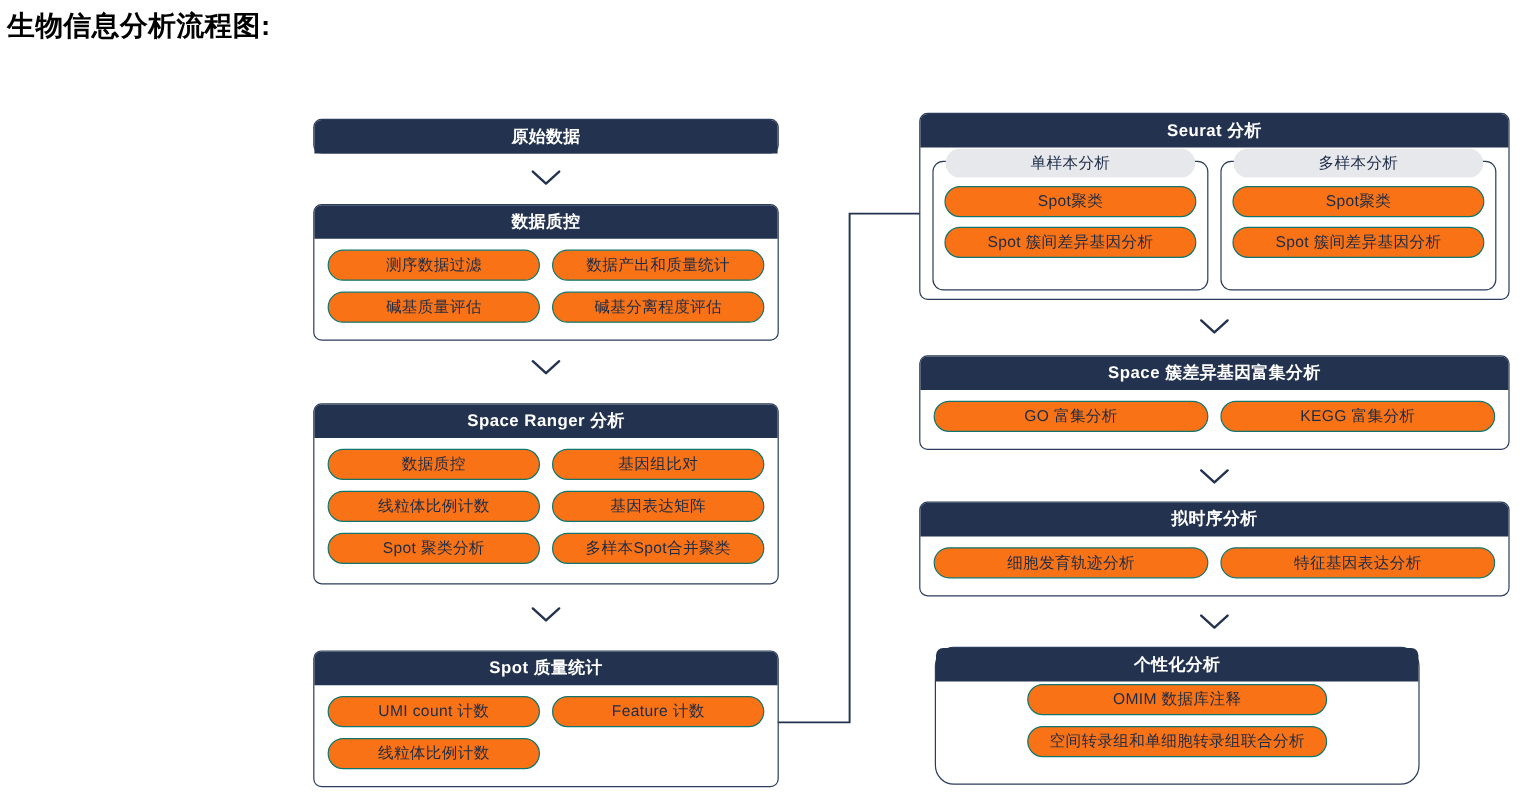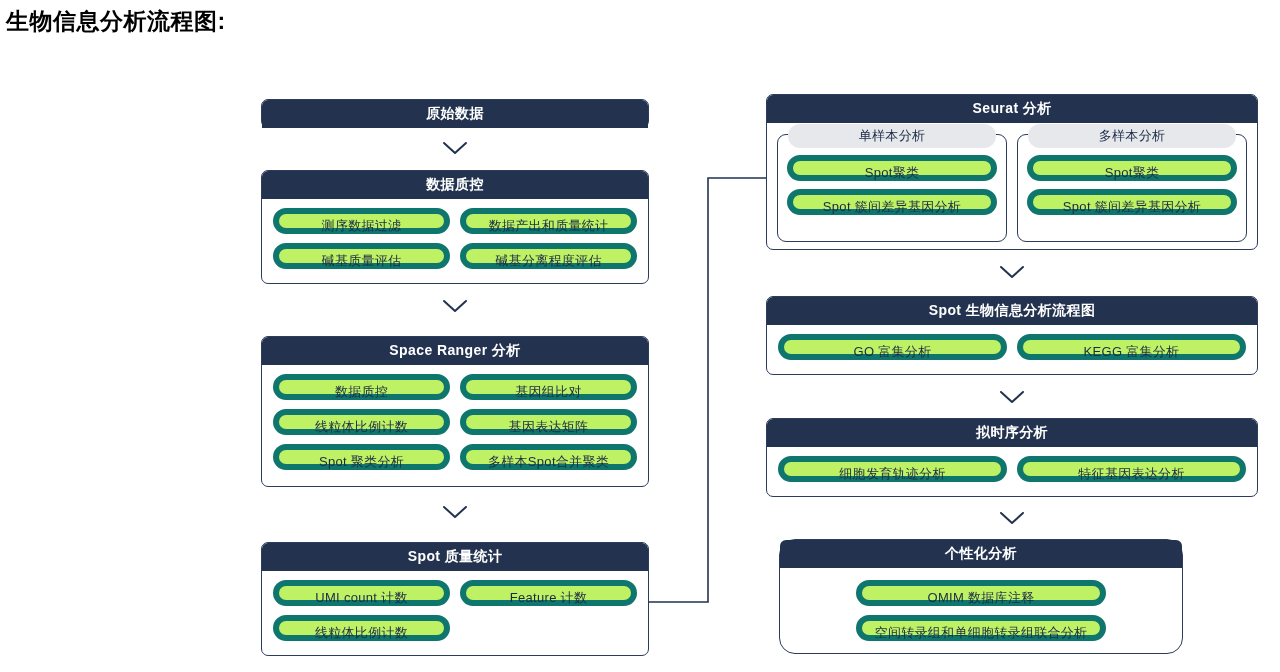--- a/index.html
+++ b/index.html
@@ -66,23 +66,23 @@
     display: flex;
     flex-wrap: wrap;
     justify-content: space-between;
     align-content: flex-start;
     gap: 9px 10px;
   }
 
   
   .pill {
     box-sizing: border-box;
-    border: 6px solid #0f766e;
+    border: 1px solid #0f766e;
     border-radius: 16px;
-    background: #bef264;
+    background: #f97316;
     height: 26px;
     line-height: 24px;
     text-align: center;
     font-size: 13px;
     color: #1c2b45;
     white-space: nowrap;
     letter-spacing: 0.3px;
   }
   .pill.half  { width: calc(50% - 5px); }
   .pill.full  { width: 100%; }
@@ -210,21 +210,21 @@
     </div>
   </div>
 
   <div class="chevron" style="left:999px; top:265px;">
     <svg width="26" height="14" viewBox="0 0 26 14">
       <path d="M2 2 L13 12 L24 2" fill="none" stroke="#22324f" stroke-width="2" stroke-linecap="round" stroke-linejoin="round"></path>
     </svg>
   </div>
 
   <div class="card" style="left:766px; top:296px; width:492px; height:79px;">
-    <div class="card-header">Spot 生物信息分析流程图</div>
+    <div class="card-header">Space 簇差异基因富集分析</div>
     <div class="card-body">
       <div class="pill half">GO 富集分析</div>
       <div class="pill half">KEGG 富集分析</div>
     </div>
   </div>
 
   <div class="chevron" style="left:999px; top:390px;">
     <svg width="26" height="14" viewBox="0 0 26 14">
       <path d="M2 2 L13 12 L24 2" fill="none" stroke="#22324f" stroke-width="2" stroke-linecap="round" stroke-linejoin="round"></path>
     </svg>
@@ -239,19 +239,19 @@
   </div>
 
   <div class="chevron" style="left:999px; top:511px;">
     <svg width="26" height="14" viewBox="0 0 26 14">
       <path d="M2 2 L13 12 L24 2" fill="none" stroke="#22324f" stroke-width="2" stroke-linecap="round" stroke-linejoin="round"></path>
     </svg>
   </div>
 
   <div class="card" style="left:779px; top:539px; width:404px; height:115px;border-radius:16px;">
     <div class="card-header">个性化分析</div>
-    <div class="card-body" style="padding:12px 76px 11px 76px; gap:9px 0;">
+    <div class="card-body" style="padding:2px 76px 11px 76px; gap:9px 0;">
       <div class="pill full">OMIM 数据库注释</div>
       <div class="pill full">空间转录组和单细胞转录组联合分析</div>
     </div>
   </div>
 
 </div>
 
 </body></html>

